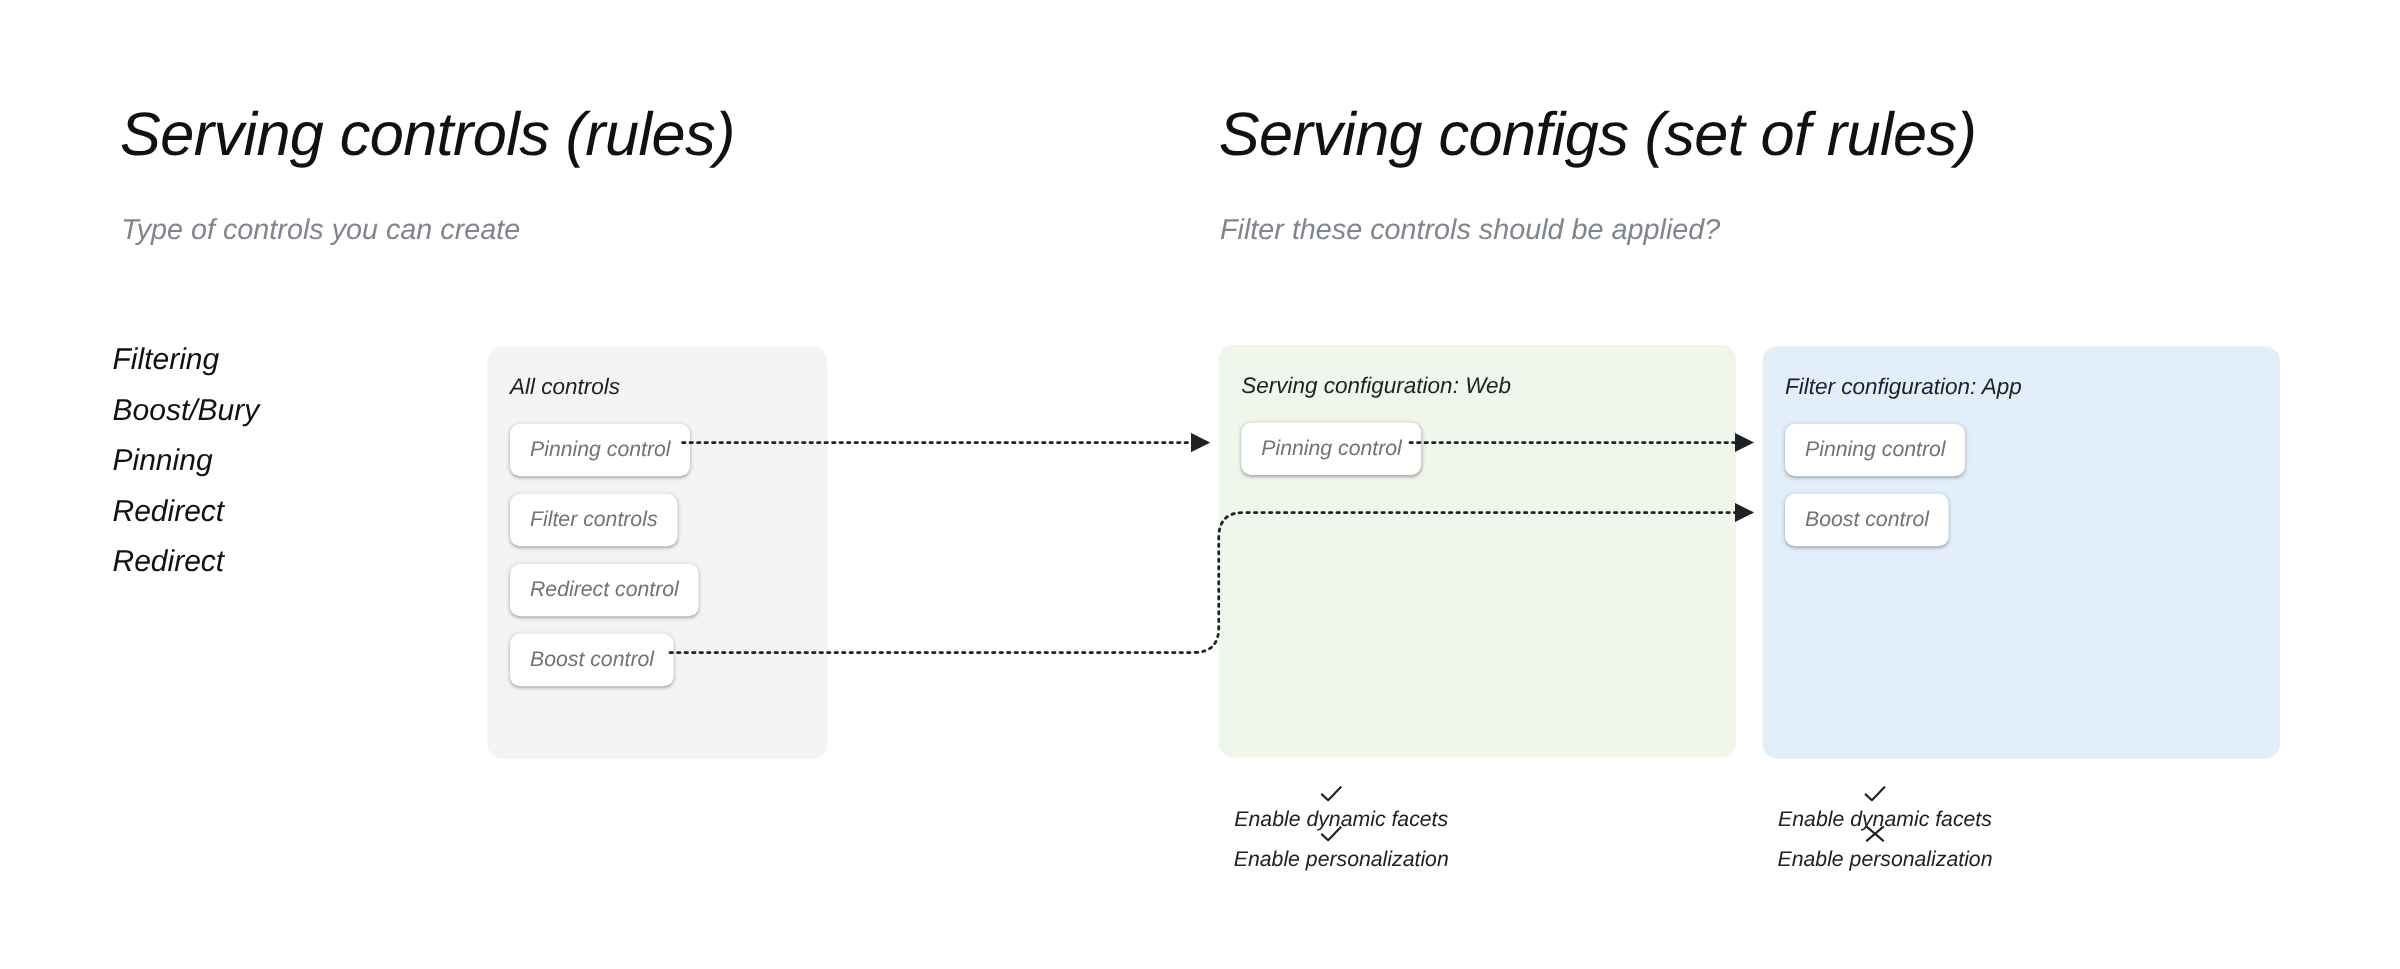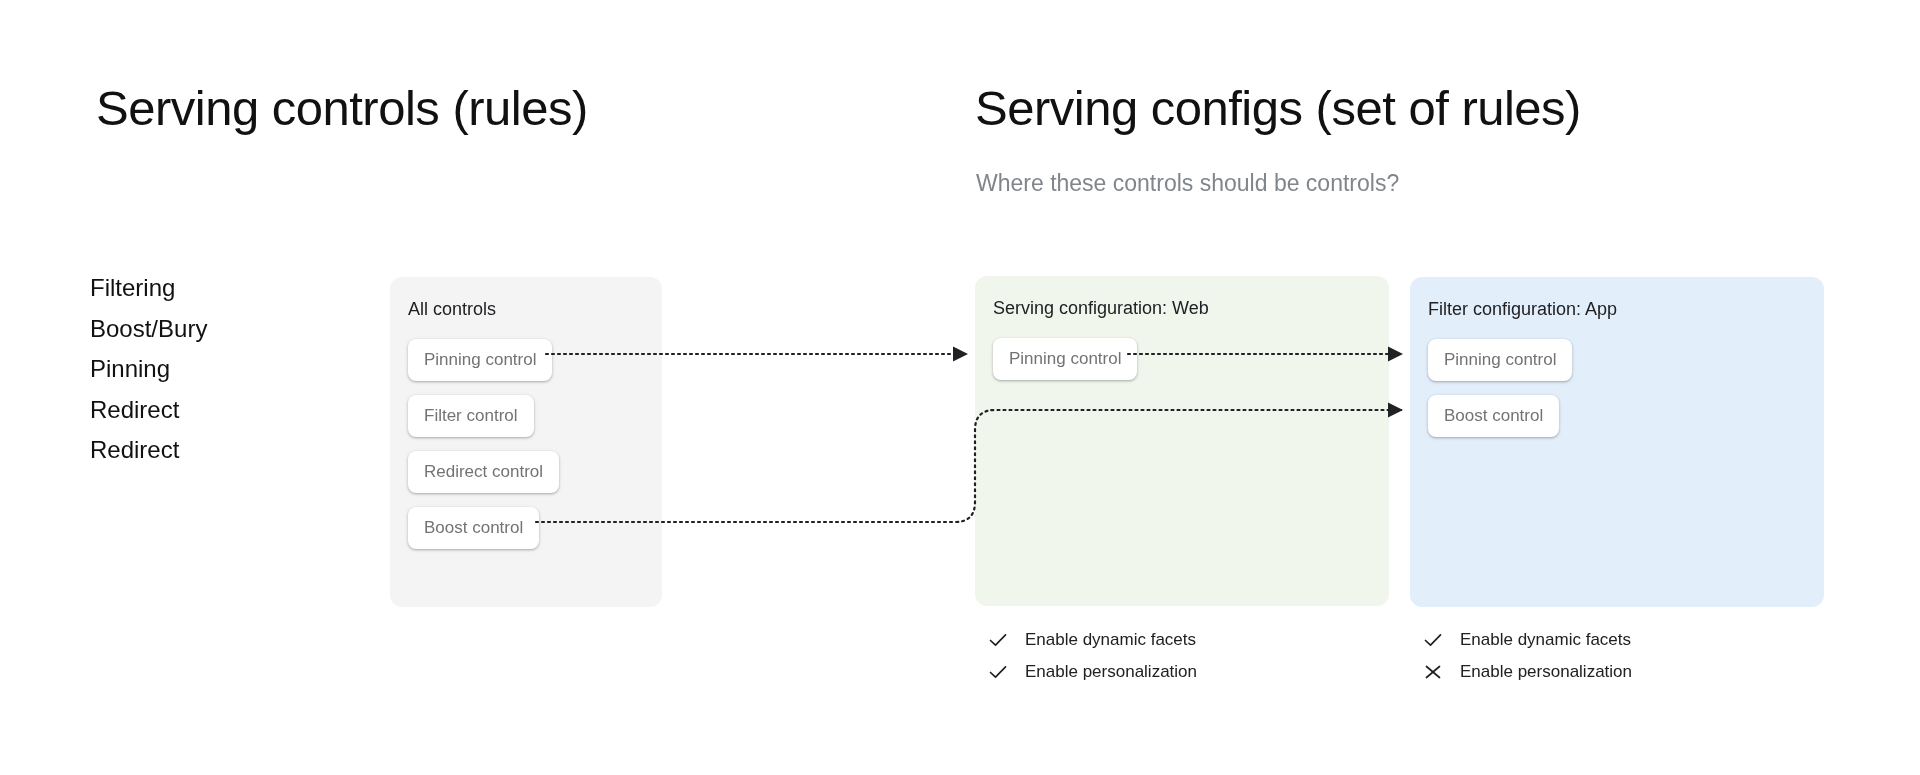--- a/index.html
+++ b/index.html
@@ -3,21 +3,21 @@
 <meta charset="utf-8">
 <style>
   * { box-sizing: border-box; margin: 0; padding: 0; }
   html, body {
     width: 1920px;
     height: 775px;
     background: #ffffff;
     font-family: "Liberation Sans", sans-serif;
     overflow: hidden;
   }
-  #stage { position: relative; width: 1816px; height: 775px; background: #fff; }
+  #stage { position: relative; width: 1816px; height: 775px; background: #fff; font-style: italic; }
 
   
   .col-title {
     position: absolute;
     font-size: 49px;
     font-weight: 400;
     color: #111111;
     letter-spacing: -0.5px;
     white-space: nowrap;
   }
@@ -82,20 +82,21 @@
 
   
   .options { position: absolute; }
   #options-web { left: 987px;  top: 624px; }
   #options-app { left: 1422px; top: 624px; }
   .option-row {
     display: flex;
     align-items: center;
     height: 32px;
     white-space: nowrap;
+    flex-direction: column;
   }
   .option-icon {
     width: 22px;
     height: 22px;
     margin-right: 16px;
     flex: 0 0 22px;
     color: #202124;
   }
   .option-icon svg { display: block; width: 22px; height: 22px; }
   .option-label { font-size: 17px; color: #202124; }
@@ -107,37 +108,38 @@
     width: 1920px; height: 775px;
     pointer-events: none;
   }
 </style>
 </head>
 <body>
 
 <div id="stage">
 
   <div class="col-title" id="title-left">Serving controls (rules)</div>
+  <div class="col-sub" id="sub-left">Type of controls you can create</div>
 
   <div class="col-title" id="title-right">Serving configs (set of rules)</div>
-  <div class="col-sub" id="sub-right">Where these controls should be controls?</div>
+  <div class="col-sub" id="sub-right">Filter these controls should be applied?</div>
 
   <ul id="control-types">
     <li>Filtering</li>
     <li>Boost/Bury</li>
     <li>Pinning</li>
     <li>Redirect</li>
     <li>Redirect</li>
   </ul>
 
   <div class="panel" id="panel-all">
     <div class="panel-title">All controls</div>
     <div class="chips">
       <span class="chip">Pinning control</span>
-      <span class="chip">Filter control</span>
+      <span class="chip">Filter controls</span>
       <span class="chip">Redirect control</span>
       <span class="chip">Boost control</span>
     </div>
   </div>
 
   <div class="panel" id="panel-web">
     <div class="panel-title">Serving configuration: Web</div>
     <div class="chips">
       <span class="chip">Pinning control</span>
     </div>

